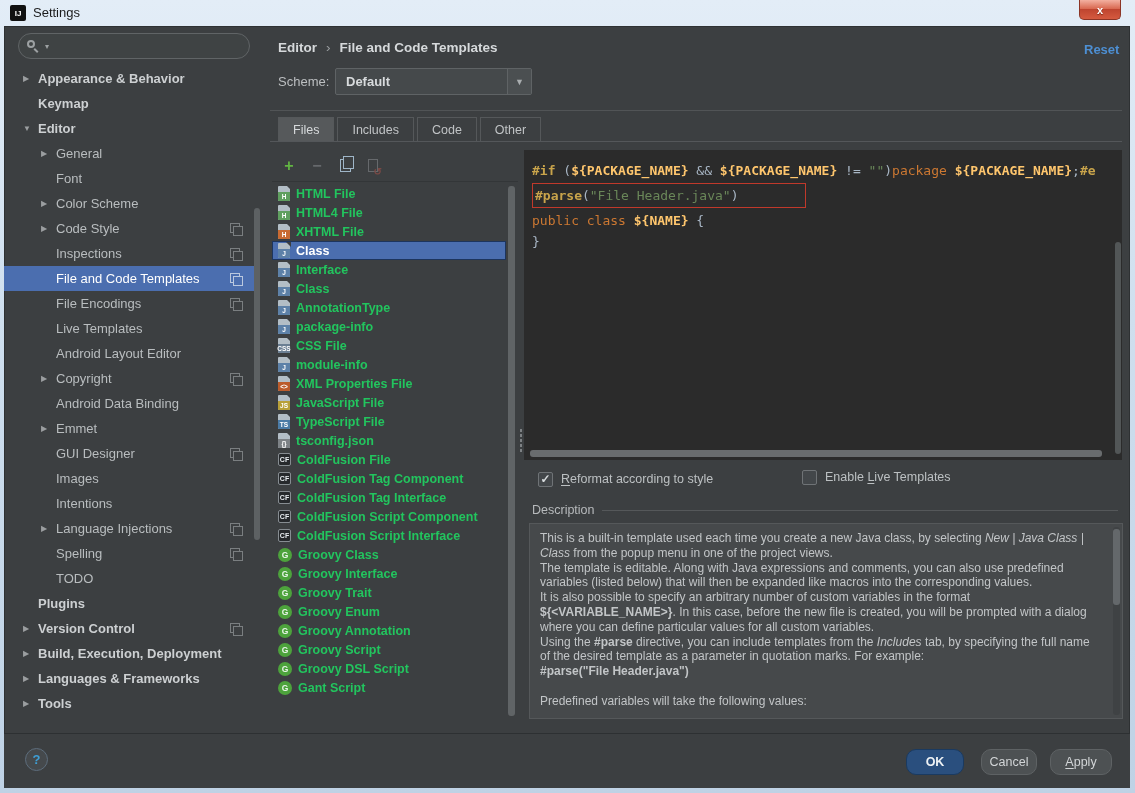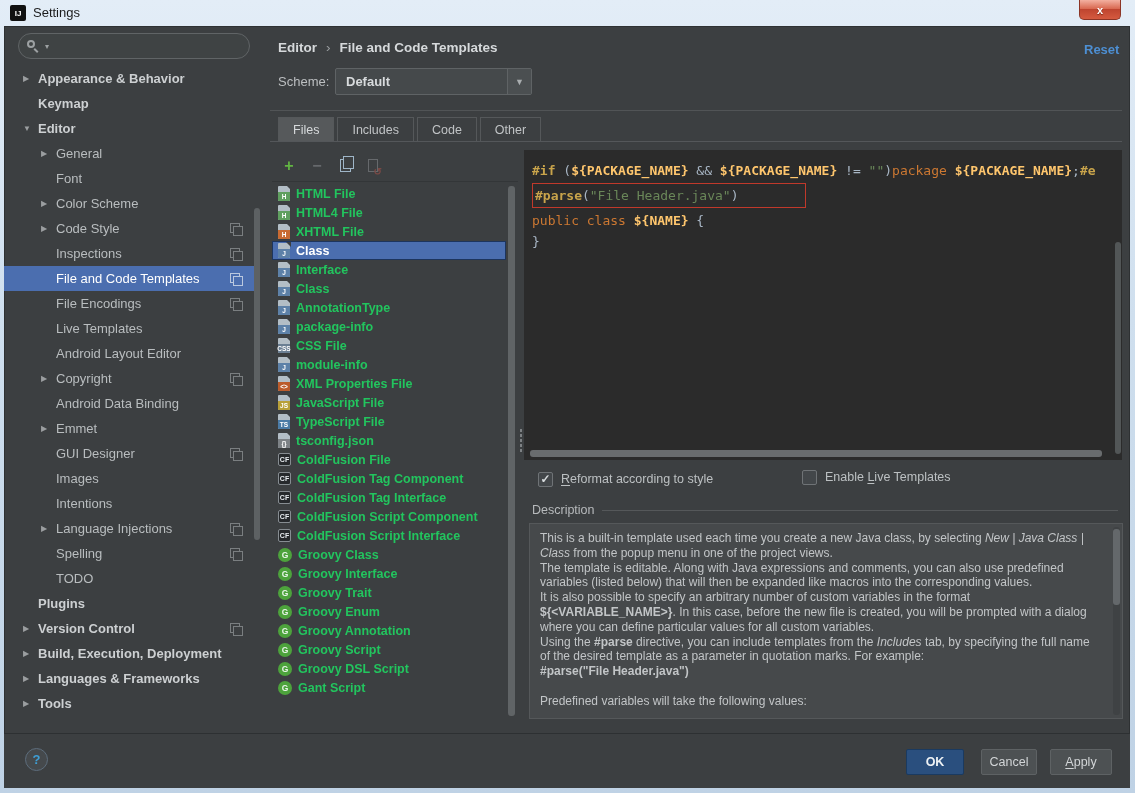--- a/index.html
+++ b/index.html
@@ -126,21 +126,21 @@
   .desc-p .b { font-weight:bold; }
   .desc-p.blank { height:14.8px; }
   .desc-scroll { position:absolute; right:2px; top:3px; width:7px; height:188px; background:#3f4244; border-radius:3px; }
   .desc-scroll .thumb { position:absolute; left:0; top:2px; width:7px; height:76px; background:#64686b; border-radius:3px; }
 
   
   .bottombar { position:absolute; left:0; right:0; top:707px; height:55px; background:#3c3f41; border-top:1px solid #2d3032; }
   .help-btn { position:absolute; left:21px; top:14px; width:23px; height:23px; border-radius:50%;
     background:#45494c; border:1px solid #5d6d7c; color:#3e9fd6; font-size:13px; font-weight:bold;
     display:flex; align-items:center; justify-content:center; cursor:pointer; }
-  .btn { position:absolute; top:15px; height:26px; border-radius:2px; font-size:12.5px;
+  .btn { position:absolute; top:15px; height:26px; border-radius:10px; font-size:12.5px;
     display:flex; align-items:center; justify-content:center; cursor:pointer;
     background:#4d5153; border:1px solid #5e6264; color:#d2d5d7; }
   .btn.primary { background:#2a4f7e; border-color:#1a3a60; color:#eef2f5; font-weight:bold; }
   .btn-ok { left:902px; width:58px; }
   .btn-cancel { left:977px; width:56px; }
   .btn-apply { left:1046px; width:62px; }
   .btn u { text-underline-offset:2px; }
 </style>
 </head>
 <body>

